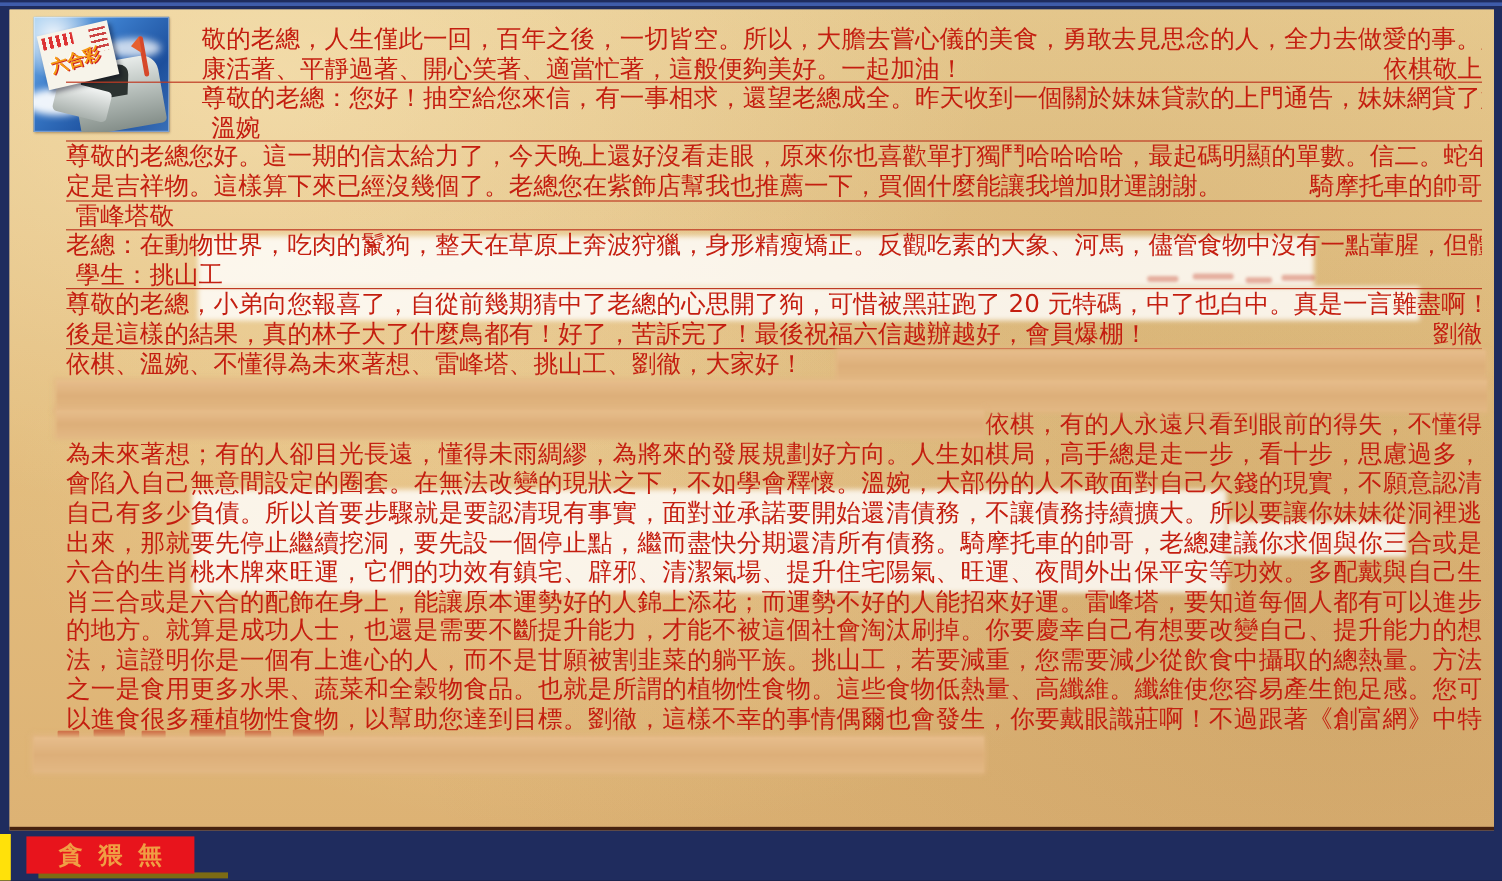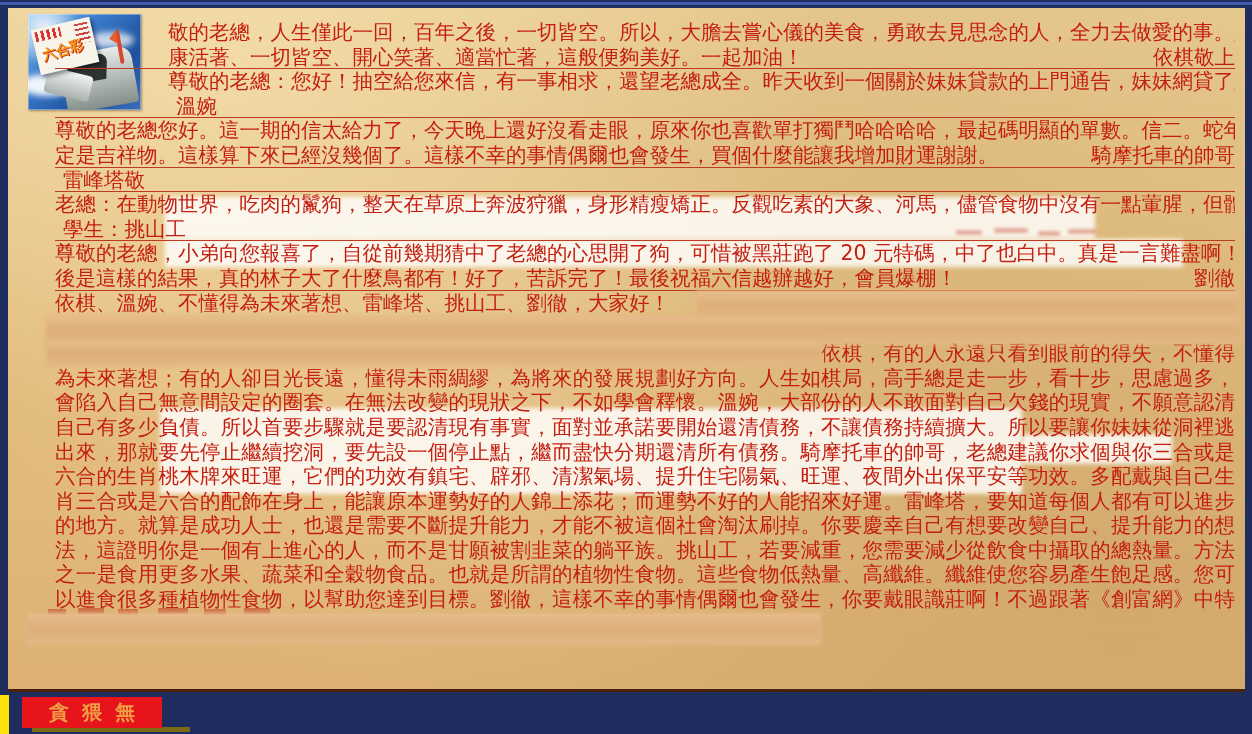--- a/index.html
+++ b/index.html
@@ -112,34 +112,34 @@
         <div class="addr"></div>
         <div class="logo">六合彩</div>
       </div>
     </div>
 
     <div class="content">
       <div class="tline indent">
         <span class="t">敬的老總，人生僅此一回，百年之後，一切皆空。所以，大膽去嘗心儀的美食，勇敢去見思念的人，全力去做愛的事。人生是減法，來日不長，健</span>
       </div>
       <div class="tline indent ul">
-        <span class="t">康活著、一切皆空、開心笑著、適當忙著，這般便夠美好。一起加油！</span>
+        <span class="t">康活著、平靜過著、開心笑著、適當忙著，這般便夠美好。一起加油！</span>
         <span class="sig">依棋敬上</span>
       </div>
       <div class="tline indent">
         <span class="t">尊敬的老總：您好！抽空給您來信，有一事相求，還望老總成全。昨天收到一個關於妹妹貸款的上門通告，妹妹網貸了好幾千塊錢，沒錢還</span>
       </div>
       <div class="tline indent ul">
         <span class="sig">溫婉</span>
       </div>
       <div class="tline">
         <span class="t">尊敬的老總您好。這一期的信太給力了，今天晚上還好沒看走眼，原來你也喜歡單打獨鬥哈哈哈哈，最起碼明顯的單數。信二。蛇年太歲符，您老人家給的一</span>
       </div>
       <div class="tline ul">
-        <span class="t">定是吉祥物。這樣算下來已經沒幾個了。這樣不幸的事情偶爾也會發生，買個什麼能讓我增加財運謝謝。</span>
+        <span class="t">定是吉祥物。這樣算下來已經沒幾個了。老總您在紫飾店幫我也推薦一下，買個什麼能讓我增加財運謝謝。</span>
         <span class="sig">騎摩托車的帥哥</span>
       </div>
       <div class="tline ul">
         <span class="sig">雷峰塔敬</span>
       </div>
       <div class="tline">
         <span class="t">老總：在動物世界，吃肉的鬣狗，整天在草原上奔波狩獵，身形精瘦矯正。反觀吃素的大象、河馬，儘管食物中沒有一點葷腥，但體型卻極為龐大。我一直堅</span>
       </div>
       <div class="tline ul">
         <span class="sig">學生：挑山工</span>

